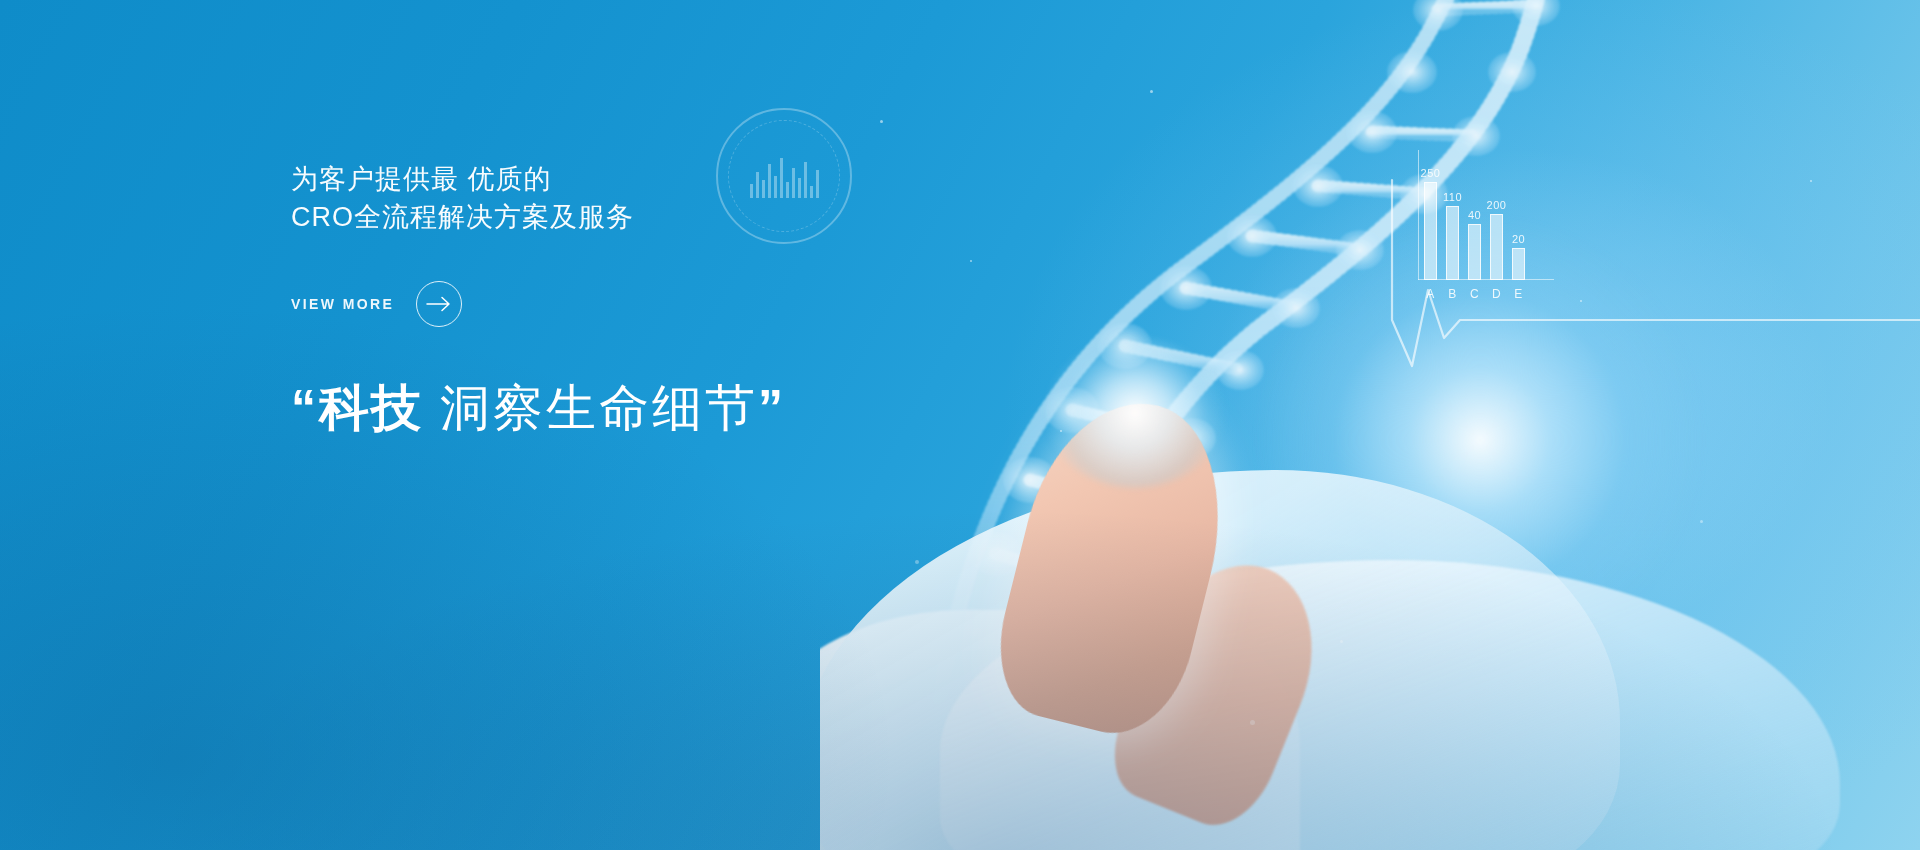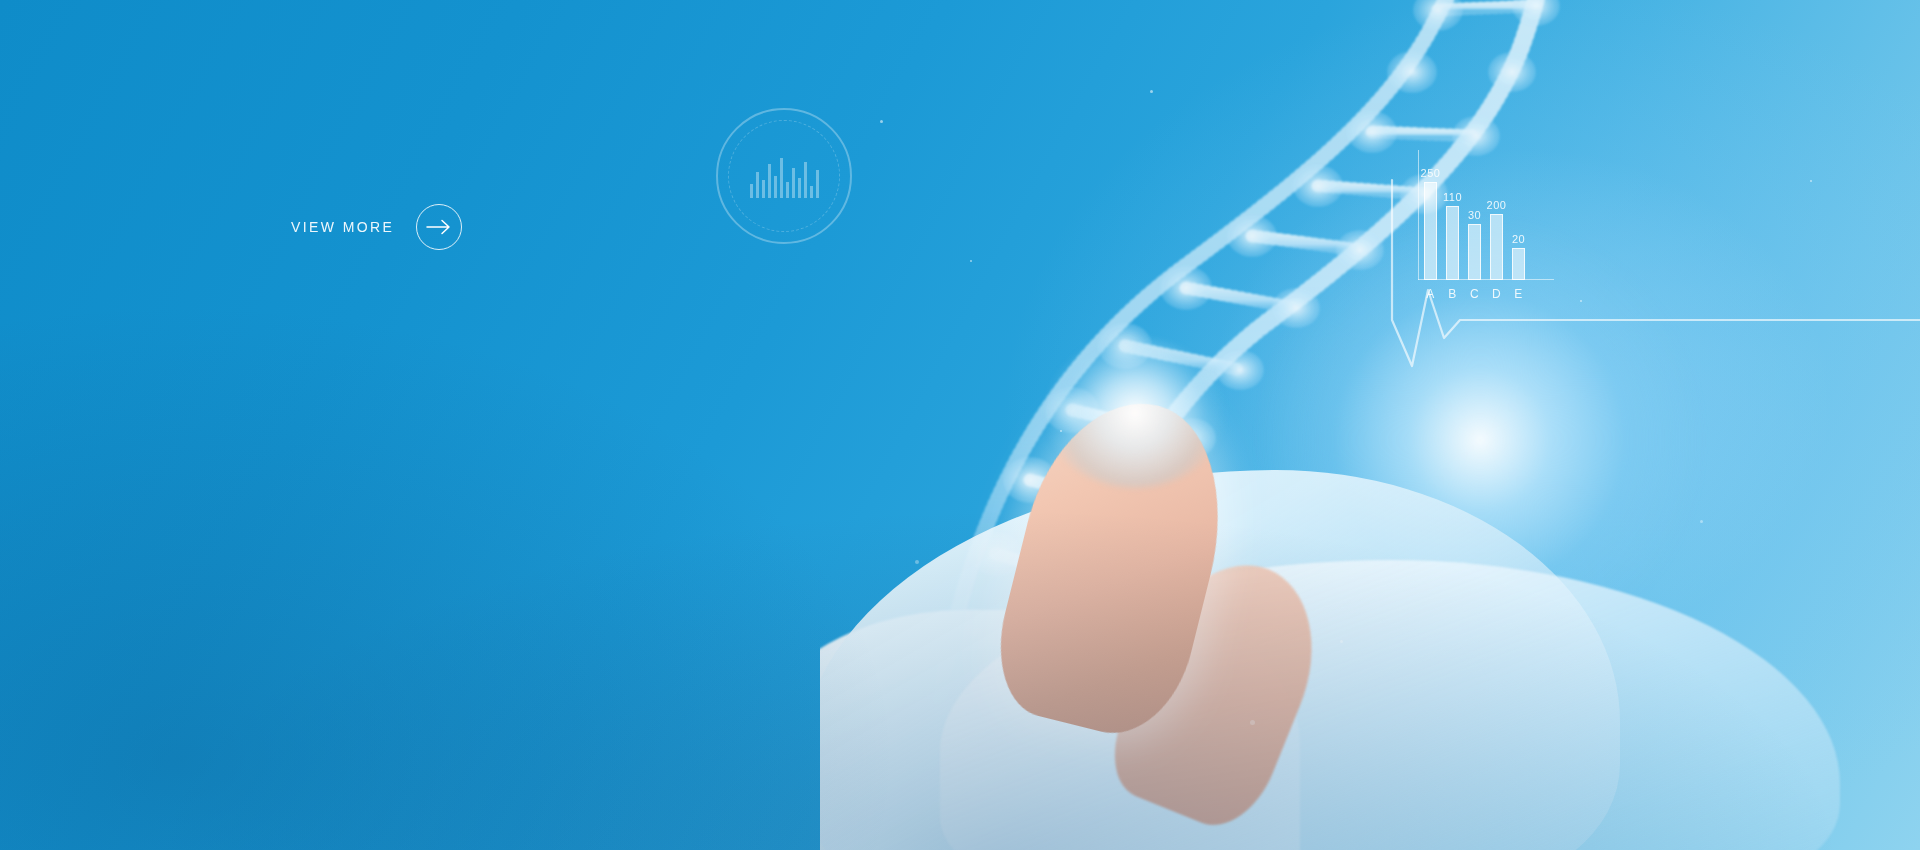--- a/index.html
+++ b/index.html
@@ -114,21 +114,21 @@
     margin-top:24px; font-size:55px; font-weight:400; letter-spacing:4px;
     line-height:1.22; color:#fff; white-space:nowrap;
   }
   .headline .dot{ margin:0 18px; }
 
   .viewmore{
     margin-top:44px; display:inline-flex; align-items:center; gap:22px; cursor:pointer;
     text-decoration:none;
   }
   .viewmore .vm-label{
-    font-size:14px; letter-spacing:2.4px; color:rgba(255,255,255,.93); font-weight:400;
+    font-size:14px; letter-spacing:2.4px; color:rgba(255,255,255,.93); font-weight:700;
   }
   .vm-circle{
     width:46px; height:46px; border-radius:50%; border:1px solid rgba(255,255,255,.85);
     display:flex; align-items:center; justify-content:center;
   }
   .vm-circle svg{ display:block; }
 
   .quote{
     margin-top:48px; font-size:50px; letter-spacing:3px; color:#fff; white-space:nowrap;
     font-weight:300;
@@ -263,21 +263,21 @@
       <div class="bars">
         <div class="barwrap">
           <span class="val">250</span>
           <div class="bar" style="height:98px"></div>
         </div>
         <div class="barwrap">
           <span class="val">110</span>
           <div class="bar" style="height:74px"></div>
         </div>
         <div class="barwrap">
-          <span class="val">30</span>
+          <span class="val">40</span>
           <div class="bar" style="height:56px"></div>
         </div>
         <div class="barwrap">
           <span class="val">200</span>
           <div class="bar" style="height:66px"></div>
         </div>
         <div class="barwrap">
           <span class="val">20</span>
           <div class="bar" style="height:32px"></div>
         </div>
@@ -287,26 +287,33 @@
       <span>A</span>
       <span>B</span>
       <span>C</span>
       <span>D</span>
       <span>E</span>
     </div>
   </div>
 
   <div class="copy">
 
+    <div class="sub">
+      <span class="l1">为客户提供最 优质的</span>
+      <span class="l2">CRO全流程解决方案及服务</span>
+    </div>
 
 
     <a class="viewmore" href="#">
       <span class="vm-label">VIEW MORE</span>
       <span class="vm-circle">
         <svg width="26" height="16" viewBox="0 0 26 16">
           <path d="M1,8 L23,8 M16,1.5 L23,8 L16,14.5" fill="none" stroke="#ffffff" stroke-width="1.5" stroke-linecap="round" stroke-linejoin="round"></path>
         </svg>
       </span>
     </a>
 
+    <div class="quote">
+      <span class="qm">“</span><b>科技</b> <span>洞察生命细节</span><span class="qm">”</span>
+    </div>
 
   </div>
 </div>
 
 </body></html>

